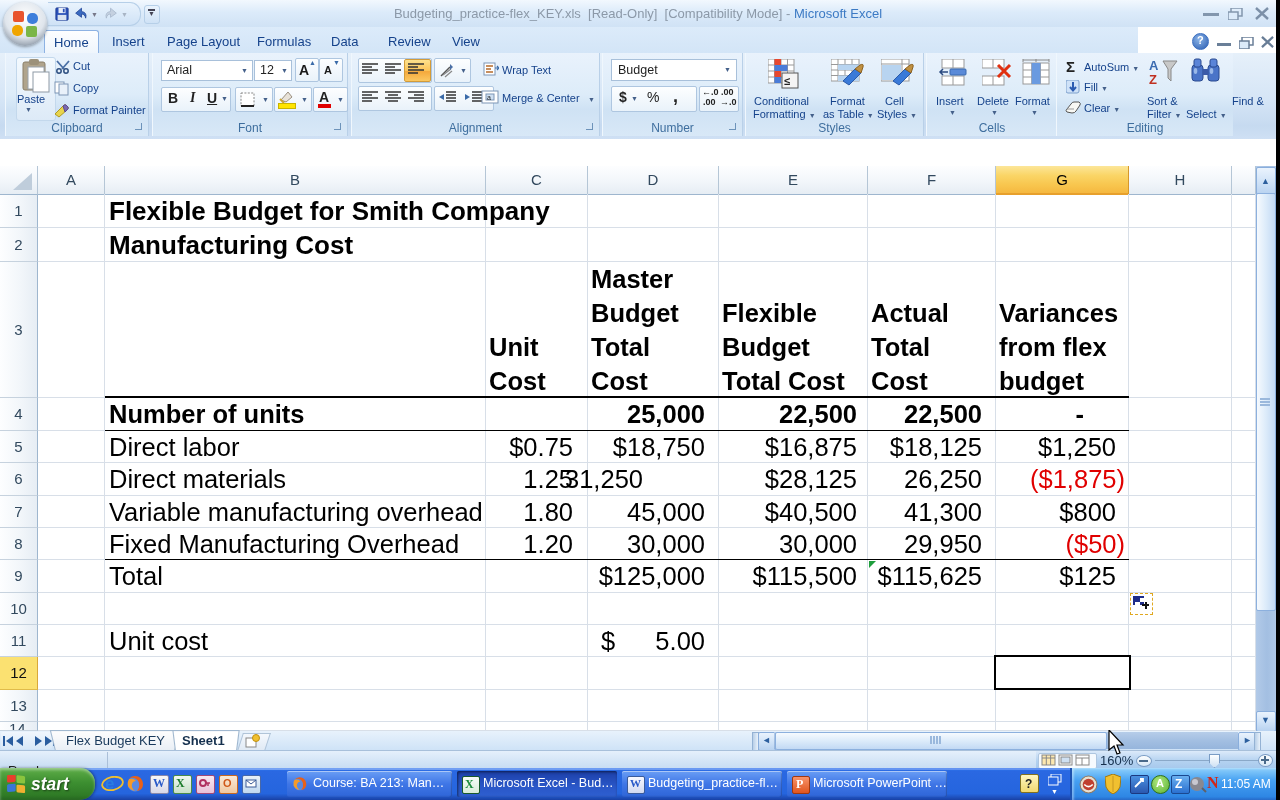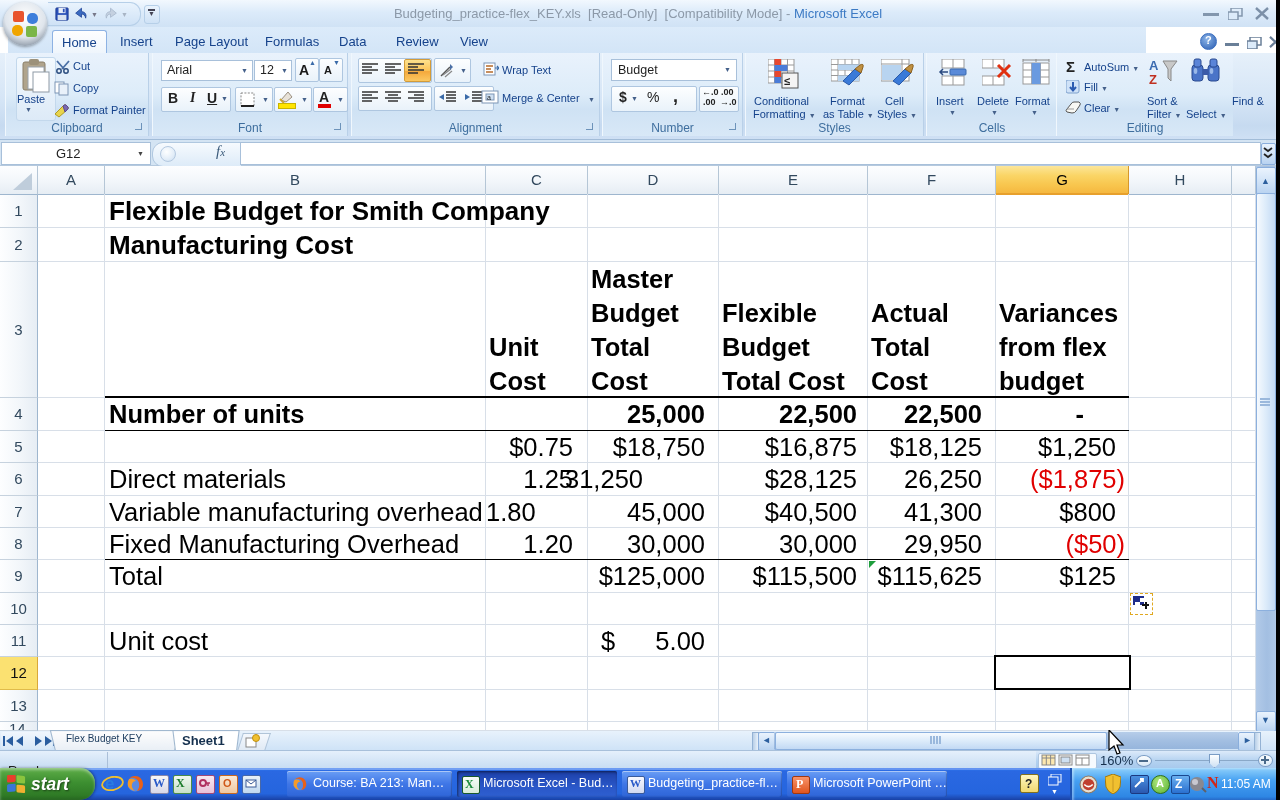--- a/index.html
+++ b/index.html
@@ -7,21 +7,21 @@
 #win div{position:absolute;}
 #win span{position:absolute;white-space:nowrap;}
 #win svg{position:absolute;}
 
 #titlebar{left:0;top:0;width:1276px;height:27px;background:linear-gradient(#f2f8fe,#dcebfa 45%,#d0e2f5);}
 #title-text{left:0;top:6px;width:1276px;text-align:center;font-size:13px;color:#8c99a8;}
 #title-text b{font-weight:normal;color:#3c7ac4;}
 #orb{left:3px;top:2px;width:44px;height:44px;border-radius:50%;background:radial-gradient(circle at 50% 35%,#ffffff,#dfe5ec 55%,#9aa5b2 78%,#6f7b88 92%);box-shadow:0 1px 3px rgba(0,0,0,.35);z-index:60;}
 #qat{left:48px;top:2px;width:92px;height:22px;background:linear-gradient(#e9f3fd,#cfe2f6);border:1px solid #b6cfe8;border-left:none;border-radius:0 11px 11px 0;z-index:50;}
 
-#tabrow{left:8px;top:27px;width:1138px;height:26px;background:linear-gradient(#dcebfa,#d3e5f7);}
+#tabrow{left:0;top:27px;width:1138px;height:26px;background:linear-gradient(#dcebfa,#d3e5f7);}
 #tabrow .rtab{top:3px;height:23px;line-height:23px;padding:0 9px;font-size:13px;color:#15428b;}
 #tabrow .active{background:linear-gradient(#fdfeff,#eef5fc);border:1px solid #8db2e3;border-bottom:none;border-radius:3px 3px 0 0;}
 
 #ribbon{left:0;top:53px;width:1276px;height:86px;background:linear-gradient(#e6f0fa,#d5e5f6 55%,#c6daf0 85%,#cfe0f4);}
 #ribbon .group{top:0;height:83px;background:linear-gradient(#e9f2fc 0%,#ddecf9 50%,#cfe2f4 68%,#d8e8f7 100%);border-right:1px solid #b9d0e8;border-left:1px solid #f0f7fd;}
 .glabel{bottom:1px;left:0;width:100%;text-align:center;font-size:12px;color:#3e6e9e;}
 .lnch{bottom:4px;right:4px;width:9px;height:9px;}
 .lnch:before{content:"";position:absolute;left:0;top:0;width:6px;height:6px;border-left:1.5px solid #6d93ba;border-top:1.5px solid #6d93ba;transform:rotate(180deg);}
 .rlbl{font-size:11px;color:#15428b;white-space:nowrap;}
 .dd{font-size:7px;color:#44608a;}
@@ -359,34 +359,20 @@
           <rect x="4" y="2" width="7" height="8" rx="2" fill="#5a84d8" stroke="#2a4a90"></rect>
           <rect x="20" y="2" width="7" height="8" rx="2" fill="#5a84d8" stroke="#2a4a90"></rect>
           <rect x="13" y="12" width="5" height="6" fill="#3a5aa8"></rect>
           <ellipse cx="5.5" cy="14" rx="1.8" ry="3" fill="#9ab8e8"></ellipse>
           <ellipse cx="21.5" cy="14" rx="1.8" ry="3" fill="#9ab8e8"></ellipse>
         </svg>
       <div class="rlbl" style="left:131px;top:42px;margin-left:44px;">Find &amp;</div>
       <div class="rlbl" style="left:129px;top:55px;">Select <span class="dd" style="position:static;">▼</span></div>
       <div class="glabel">Editing</div>
     </div>
-  </div>
-  <div id="fbar">
-    <div class="wbox" style="left:1px;top:2px;width:148px;height:21px;">
-        <span style="left:54px;top:3px;font-size:13px;color:#222;">G12</span>
-        <span class="dd" style="right:6px;top:7px;color:#444;">▼</span>
-      </div>
-    <div style="left:152px;top:2px;width:88px;height:23px;background:linear-gradient(#f6fafe,#ddebf8);border:1px solid #b0c8e0;border-radius:11px 0 0 11px;"></div>
-    <div style="left:160px;top:6px;width:14px;height:14px;border-radius:50%;background:radial-gradient(circle at 40% 35%,#feffff,#e2edf8 60%,#c6d9ee);border:1px solid #b4c9e0;"></div>
-    <span style="left:216px;top:3px;font-size:15px;font-style:italic;font-family:'Liberation Serif',serif;color:#3a5a7a;">f<span style="position:static;font-size:11px;">x</span></span>
-    <div class="wbox" style="left:240px;top:2px;width:1019px;height:21px;"></div>
-    <div class="sbbtn" style="left:1261px;top:3px;width:13px;height:20px;"></div>
-      <svg style="left:1263px;top:7px;" width="10" height="12" viewBox="0 0 10 12">
-        <path d="M1 1 L5 4 L9 1 M1 7 L5 10 L9 7" fill="none" stroke="#222" stroke-width="1.8"></path>
-      </svg>
   </div>
   <div id="sheet">
 <div class="colhdr" style="left:38px;width:66px;">A</div>
 <div class="colhdr" style="left:105px;width:380px;">B</div>
 <div class="colhdr" style="left:486px;width:101px;">C</div>
 <div class="colhdr" style="left:588px;width:130px;">D</div>
 <div class="colhdr" style="left:719px;width:148px;">E</div>
 <div class="colhdr" style="left:868px;width:127px;">F</div>
 <div class="colhdr selhdr" style="left:996px;width:132px;">G</div>
 <div class="colhdr" style="left:1129px;width:102px;">H</div>
@@ -450,33 +436,34 @@
 <div class="cell bold" style="left:871px;top:164px;height:34px;line-height:34px;">Total</div>
 <div class="cell bold" style="left:871px;top:198px;height:34px;line-height:34px;">Cost</div>
 <div class="cell bold" style="left:999px;top:130px;height:34px;line-height:34px;">Variances</div>
 <div class="cell bold" style="left:999px;top:164px;height:34px;line-height:34px;">from flex</div>
 <div class="cell bold" style="left:999px;top:198px;height:34px;line-height:34px;">budget</div>
 <div class="cell bold" style="left:109px;top:232px;height:33px;line-height:33px;">Number of units</div>
 <div class="cell bold" style="left:588px;top:232px;width:117px;height:33px;line-height:33px;text-align:right;">25,000</div>
 <div class="cell bold" style="left:719px;top:232px;width:138px;height:33px;line-height:33px;text-align:right;">22,500</div>
 <div class="cell bold" style="left:868px;top:232px;width:114px;height:33px;line-height:33px;text-align:right;">22,500</div>
 <div class="cell bold" style="left:996px;top:232px;width:88px;height:33px;line-height:33px;text-align:right;">-</div>
+<div class="cell" style="left:109px;top:265px;height:32px;line-height:32px;">Direct labor</div>
 <div class="cell" style="left:486px;top:265px;width:87px;height:32px;line-height:32px;text-align:right;">$0.75</div>
 <div class="cell" style="left:588px;top:265px;width:117px;height:32px;line-height:32px;text-align:right;">$18,750</div>
 <div class="cell" style="left:719px;top:265px;width:138px;height:32px;line-height:32px;text-align:right;">$16,875</div>
 <div class="cell" style="left:868px;top:265px;width:114px;height:32px;line-height:32px;text-align:right;">$18,125</div>
 <div class="cell" style="left:996px;top:265px;width:120px;height:32px;line-height:32px;text-align:right;">$1,250</div>
 <div class="cell" style="left:109px;top:297px;height:33px;line-height:33px;">Direct materials</div>
 <div class="cell" style="left:486px;top:297px;width:87px;height:33px;line-height:33px;text-align:right;">1.25</div>
 <div class="cell" style="left:565px;top:297px;width:117px;height:33px;line-height:33px;text-align:left;">31,250</div>
 <div class="cell" style="left:719px;top:297px;width:138px;height:33px;line-height:33px;text-align:right;">$28,125</div>
 <div class="cell" style="left:868px;top:297px;width:114px;height:33px;line-height:33px;text-align:right;">26,250</div>
 <div class="cell red" style="left:996px;top:297px;width:129px;height:33px;line-height:33px;text-align:right;">($1,875)</div>
 <div class="cell" style="left:109px;top:330px;height:32px;line-height:32px;">Variable manufacturing overhead</div>
-<div class="cell" style="left:486px;top:330px;width:87px;height:32px;line-height:32px;">1.80</div>
+<div class="cell" style="left:486px;top:330px;width:87px;height:32px;line-height:32px;text-align:right;">1.80</div>
 <div class="cell" style="left:588px;top:330px;width:117px;height:32px;line-height:32px;text-align:right;">45,000</div>
 <div class="cell" style="left:719px;top:330px;width:138px;height:32px;line-height:32px;text-align:right;">$40,500</div>
 <div class="cell" style="left:868px;top:330px;width:114px;height:32px;line-height:32px;text-align:right;">41,300</div>
 <div class="cell" style="left:996px;top:330px;width:120px;height:32px;line-height:32px;text-align:right;">$800</div>
 <div class="cell" style="left:109px;top:362px;height:32px;line-height:32px;">Fixed Manufacturing Overhead</div>
 <div class="cell" style="left:486px;top:362px;width:87px;height:32px;line-height:32px;text-align:right;">1.20</div>
 <div class="cell" style="left:588px;top:362px;width:117px;height:32px;line-height:32px;text-align:right;">30,000</div>
 <div class="cell" style="left:719px;top:362px;width:138px;height:32px;line-height:32px;text-align:right;">30,000</div>
 <div class="cell" style="left:868px;top:362px;width:114px;height:32px;line-height:32px;text-align:right;">29,950</div>
 <div class="cell red" style="left:996px;top:362px;width:129px;height:32px;line-height:32px;text-align:right;">($50)</div>
@@ -513,21 +500,21 @@
         <g fill="#2a5d9e">
           <rect x="0" y="0" width="2" height="10"></rect>
           <polygon points="10,0 10,10 3,5"></polygon>
           <polygon points="20,0 20,10 13,5"></polygon>
           <polygon points="32,0 32,10 39,5"></polygon>
           <polygon points="42,0 42,10 49,5"></polygon>
           <rect x="50" y="0" width="2" height="10"></rect>
         </g>
       </svg>
     <div style="left:55px;top:0;width:118px;height:19px;background:linear-gradient(#fdfdfd,#e8eef5);border:1px solid #9eb6ce;border-bottom:none;transform:perspective(60px) rotateX(-14deg);transform-origin:bottom;"></div>
-    <span style="left:66px;top:2px;font-size:10px;color:#1a3a5c;">Flex Budget KEY</span>
+    <span style="left:66px;top:2px;font-size:13px;color:#1a3a5c;">Flex Budget KEY</span>
     <div style="left:175px;top:0;width:60px;height:19px;background:#fff;border:1px solid #9eb6ce;border-bottom:none;transform:perspective(60px) rotateX(-14deg);transform-origin:bottom;"></div>
     <span style="left:182px;top:2px;font-size:13px;font-weight:bold;color:#15304e;">Sheet1</span>
     <div style="left:240px;top:2px;width:26px;height:17px;background:linear-gradient(#f4f8fd,#dfe9f4);border:1px solid #b0c4d8;border-bottom:none;transform:skewX(-18deg);"></div>
     <svg style="left:244px;top:3px;" width="16" height="14" viewBox="0 0 16 14">
         <rect x="2" y="4" width="10" height="9" fill="#fff" stroke="#888"></rect>
         <circle cx="12" cy="4" r="3.5" fill="#f0c030" stroke="#c09010"></circle>
       </svg>
     <div style="left:752px;top:1px;width:5px;height:17px;background:linear-gradient(90deg,#b8cfe8,#e8f1fa);border:1px solid #94b2d4;"></div>
     <div class="sbbtn" style="left:758px;top:1px;width:16px;height:17px;">
         <span style="left:3px;top:2px;font-size:9px;">◄</span>

